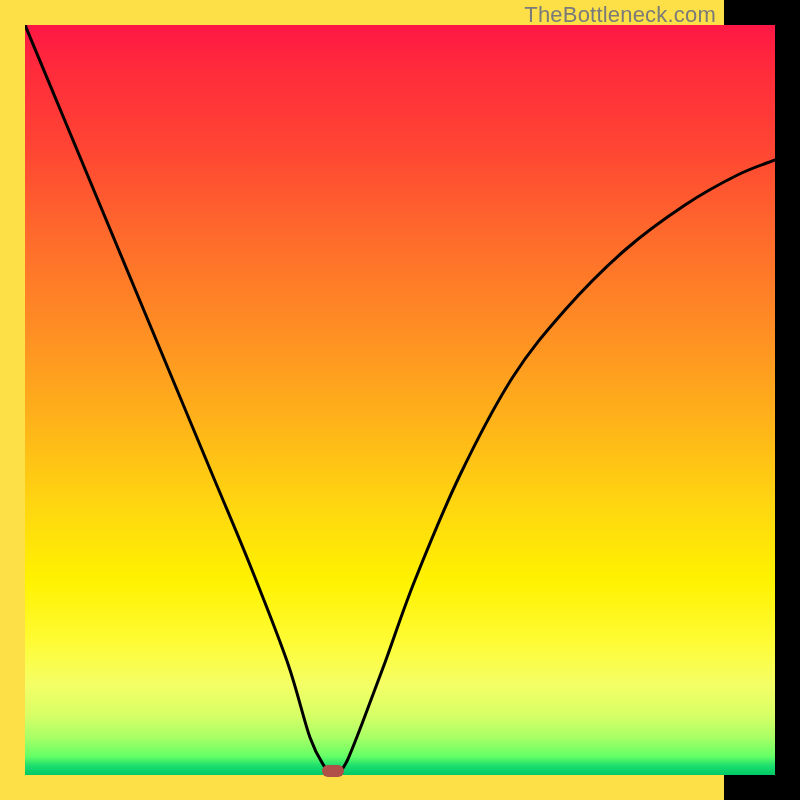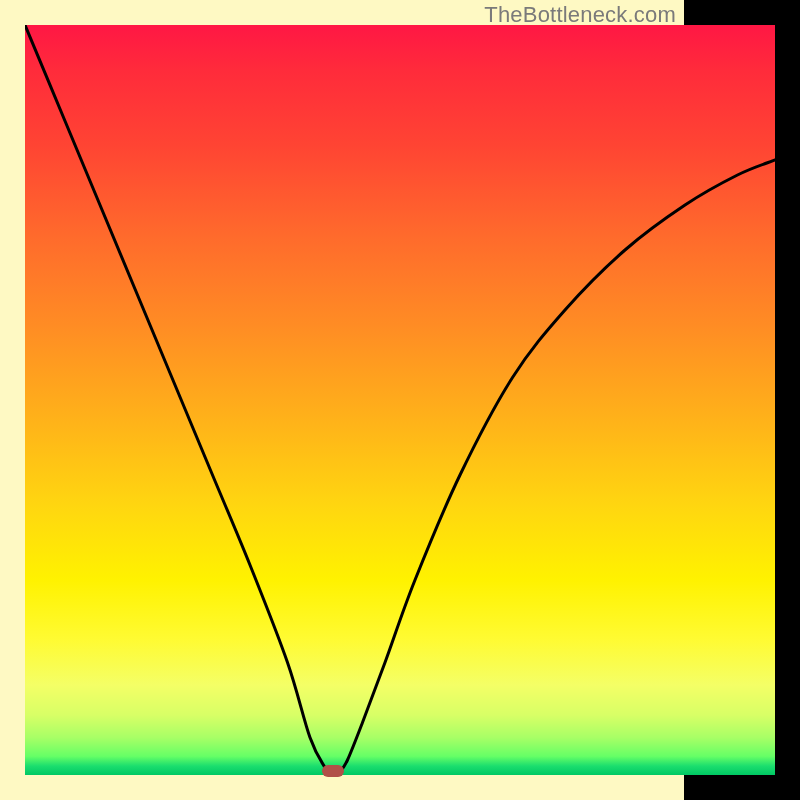--- a/index.html
+++ b/index.html
@@ -8,21 +8,22 @@
     width: 800px;
     height: 800px;
     overflow: hidden;
     background: #000;
     font-family: Arial, Helvetica, sans-serif;
   }
   .frame {
     position: relative;
     width: 684px;
     height: 800px;
-    background: #fef9c3;
+    background: #fde047;
+    padding-left: 40px;
   }
   .plot-area {
     position: absolute;
     left: 25px;
     top: 25px;
     width: 750px;
     height: 750px;
     
     background: linear-gradient(
       to bottom,

